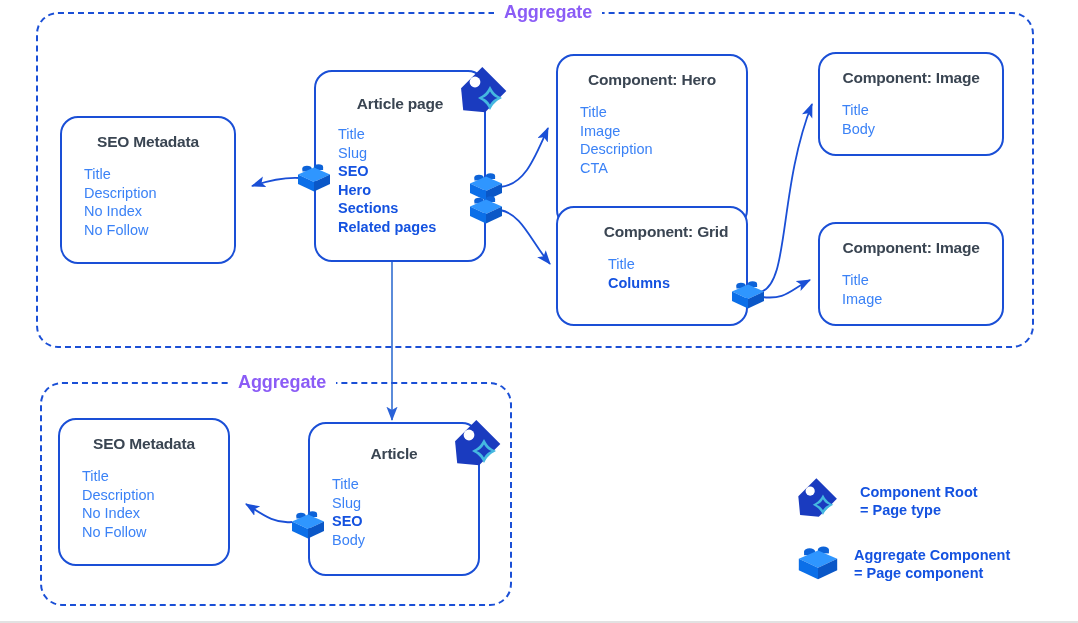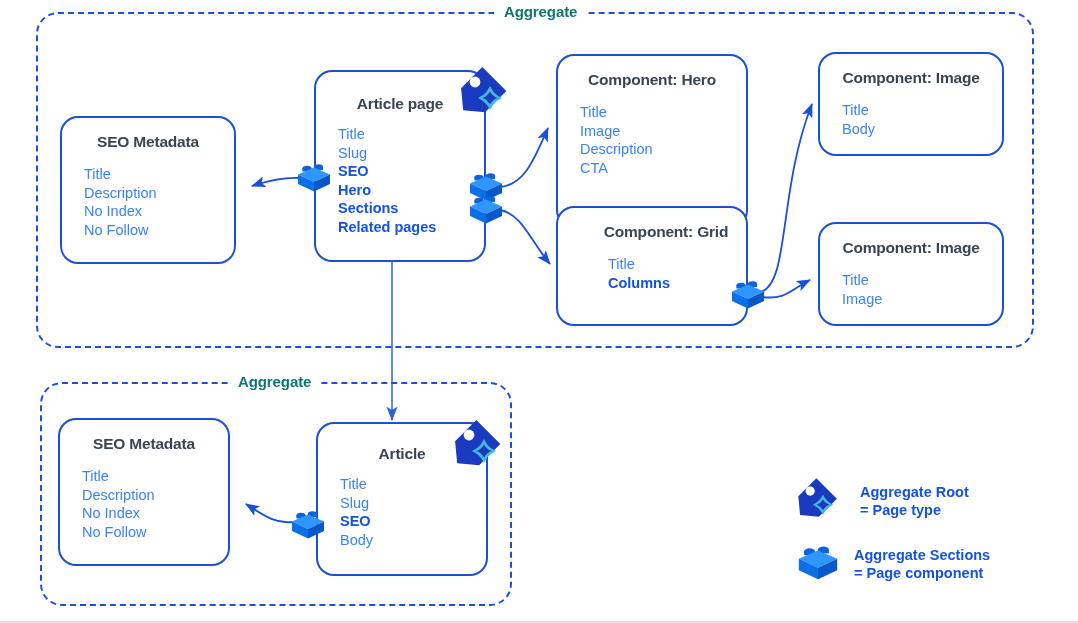--- a/index.html
+++ b/index.html
@@ -23,23 +23,23 @@
   }
   
   .aggregate-group {
     position: absolute;
     border: 2.5px dashed #1a4fd6;
     border-radius: 22px;
     box-sizing: border-box;
   }
   .aggregate-label {
     position: absolute;
-    font-size: 15px;
+    font-size: 18px;
     font-weight: bold;
-    color: #0f766e;
+    color: #8b5cf6;
     background: #ffffff;
     padding: 0 10px;
     line-height: 18px;
     white-space: nowrap;
     letter-spacing: -0.1px;
   }
   
   .entity-box {
     position: absolute;
     border: 2.2px solid #1a4fd6;
@@ -201,21 +201,21 @@
   <div class="entity-box" style="left:58px; top:418px; width:172px; height:148px;">
     <div class="entity-title">SEO Metadata</div>
     <div class="entity-fields">
       <div class="entity-field">Title</div>
       <div class="entity-field">Description</div>
       <div class="entity-field">No Index</div>
       <div class="entity-field">No Follow</div>
     </div>
   </div>
 
-  <div class="entity-box" style="left:316px; top:422px; width:172px; height:154px;">
+  <div class="entity-box" style="left:308px; top:422px; width:172px; height:154px;">
     <div class="entity-title" style="margin-top:20px;">Article</div>
     <div class="entity-fields" style="margin-top:12px;">
       <div class="entity-field">Title</div>
       <div class="entity-field">Slug</div>
       <div class="entity-field strong">SEO</div>
       <div class="entity-field">Body</div>
     </div>
   </div>
 
   <div class="node-icon" style="left:452px; top:62px; width:62px; height:68px;">
@@ -307,38 +307,38 @@
         <svg class="icon-svg" width="54" height="58" viewBox="0 0 62 68">
           <g transform="rotate(45 31 34)">
             <path d="M10,14 L44,14 L44,44 L27,58 L10,44 Z" fill="#1a3bbf"></path>
           </g>
           <circle cx="23" cy="20" r="5.4" fill="#ffffff"></circle>
           <path d="M38,24 C41,30 44,33 50,36 C44,39 41,42 38,48 C35,42 32,39 26,36 C32,33 35,30 38,24 Z" fill="#45b8e0"></path>
           <path d="M38,29.5 C40,33 42,34.6 45.5,36 C42,37.4 40,39 38,42.5 C36,39 34,37.4 30.5,36 C34,34.6 36,33 38,29.5 Z" fill="#1a3bbf"></path>
         </svg>
       </div>
       <div class="legend-text">
-        <div>Aggregate Root</div>
+        <div>Component Root</div>
         <div>= Page type</div>
       </div>
     </div>
 
     <div class="legend-row" style="left:4px; top:68px;">
       <div class="legend-icon-wrap" style="width:48px;height:44px;">
         <svg class="icon-svg" width="48" height="42" viewBox="0 0 40 34">
           <ellipse cx="13" cy="7.5" rx="4.6" ry="2.7" fill="#0d63d8"></ellipse>
           <ellipse cx="24.5" cy="6" rx="4.6" ry="2.7" fill="#0d63d8"></ellipse>
           <rect x="8.4" y="7.5" width="9.2" height="3" fill="#0d63d8"></rect>
           <rect x="19.9" y="6" width="9.2" height="3" fill="#0d63d8"></rect>
           <path d="M4,13.5 L20,6.5 L36,13.5 L20,21 Z" fill="#2f96ff"></path>
           <path d="M4,13.5 L20,21 L20,30.5 L4,23 Z" fill="#0b6fe8"></path>
           <path d="M36,13.5 L20,21 L20,30.5 L36,23 Z" fill="#0a57c7"></path>
         </svg>
       </div>
       <div class="legend-text" style="margin-left:12px;">
-        <div>Aggregate  Sections</div>
+        <div>Aggregate  Component</div>
         <div>= Page component</div>
       </div>
     </div>
   </div>
 
   <div class="bottom-rule"></div>
 </div>
 
 </body></html>

